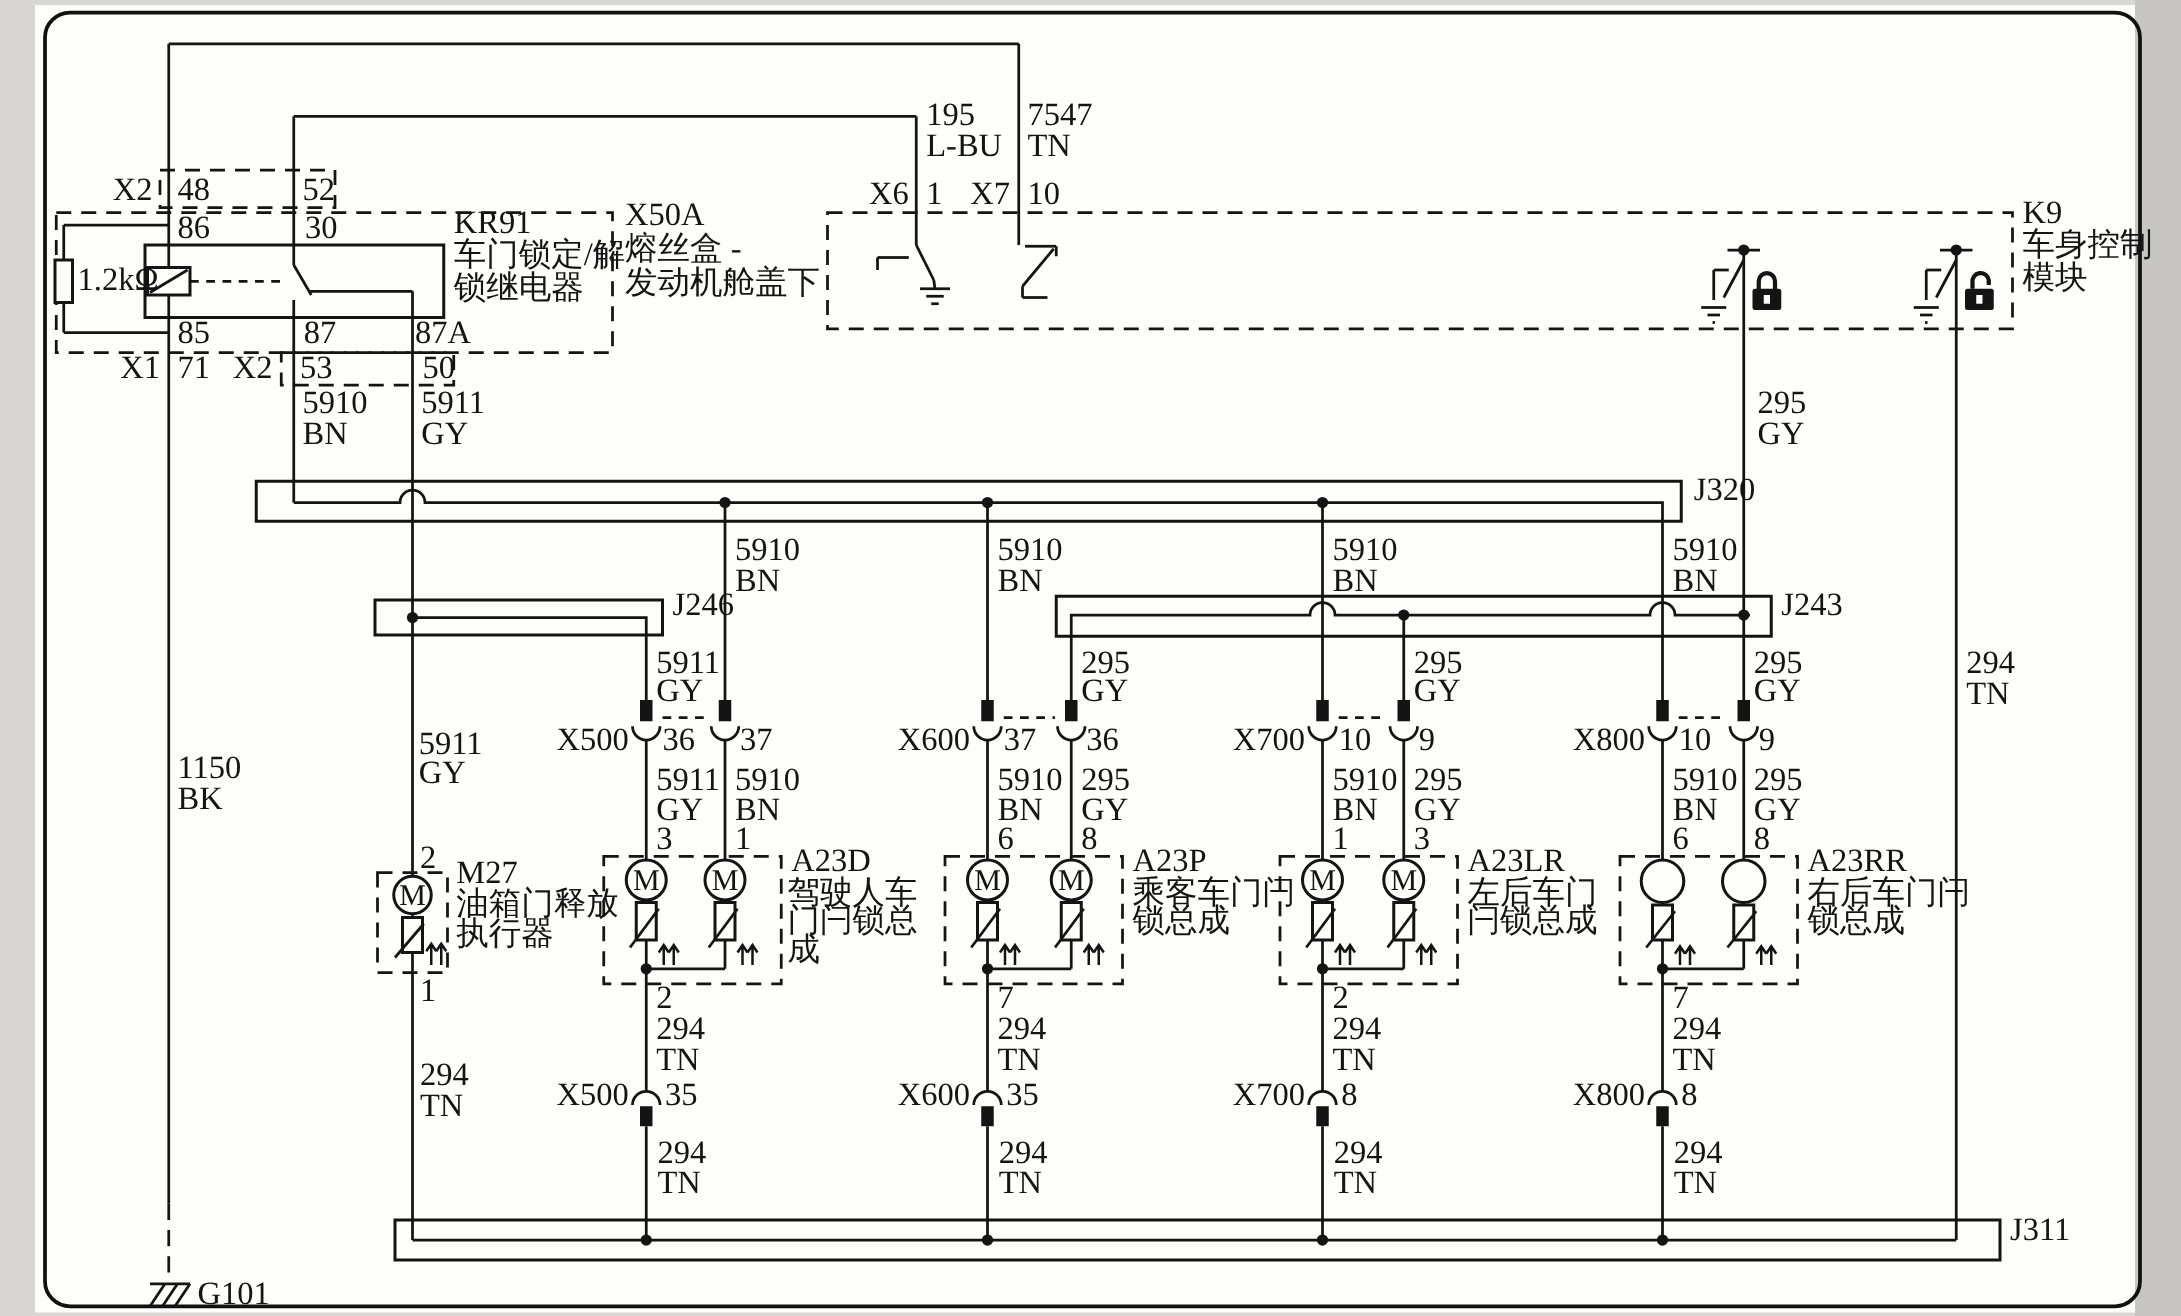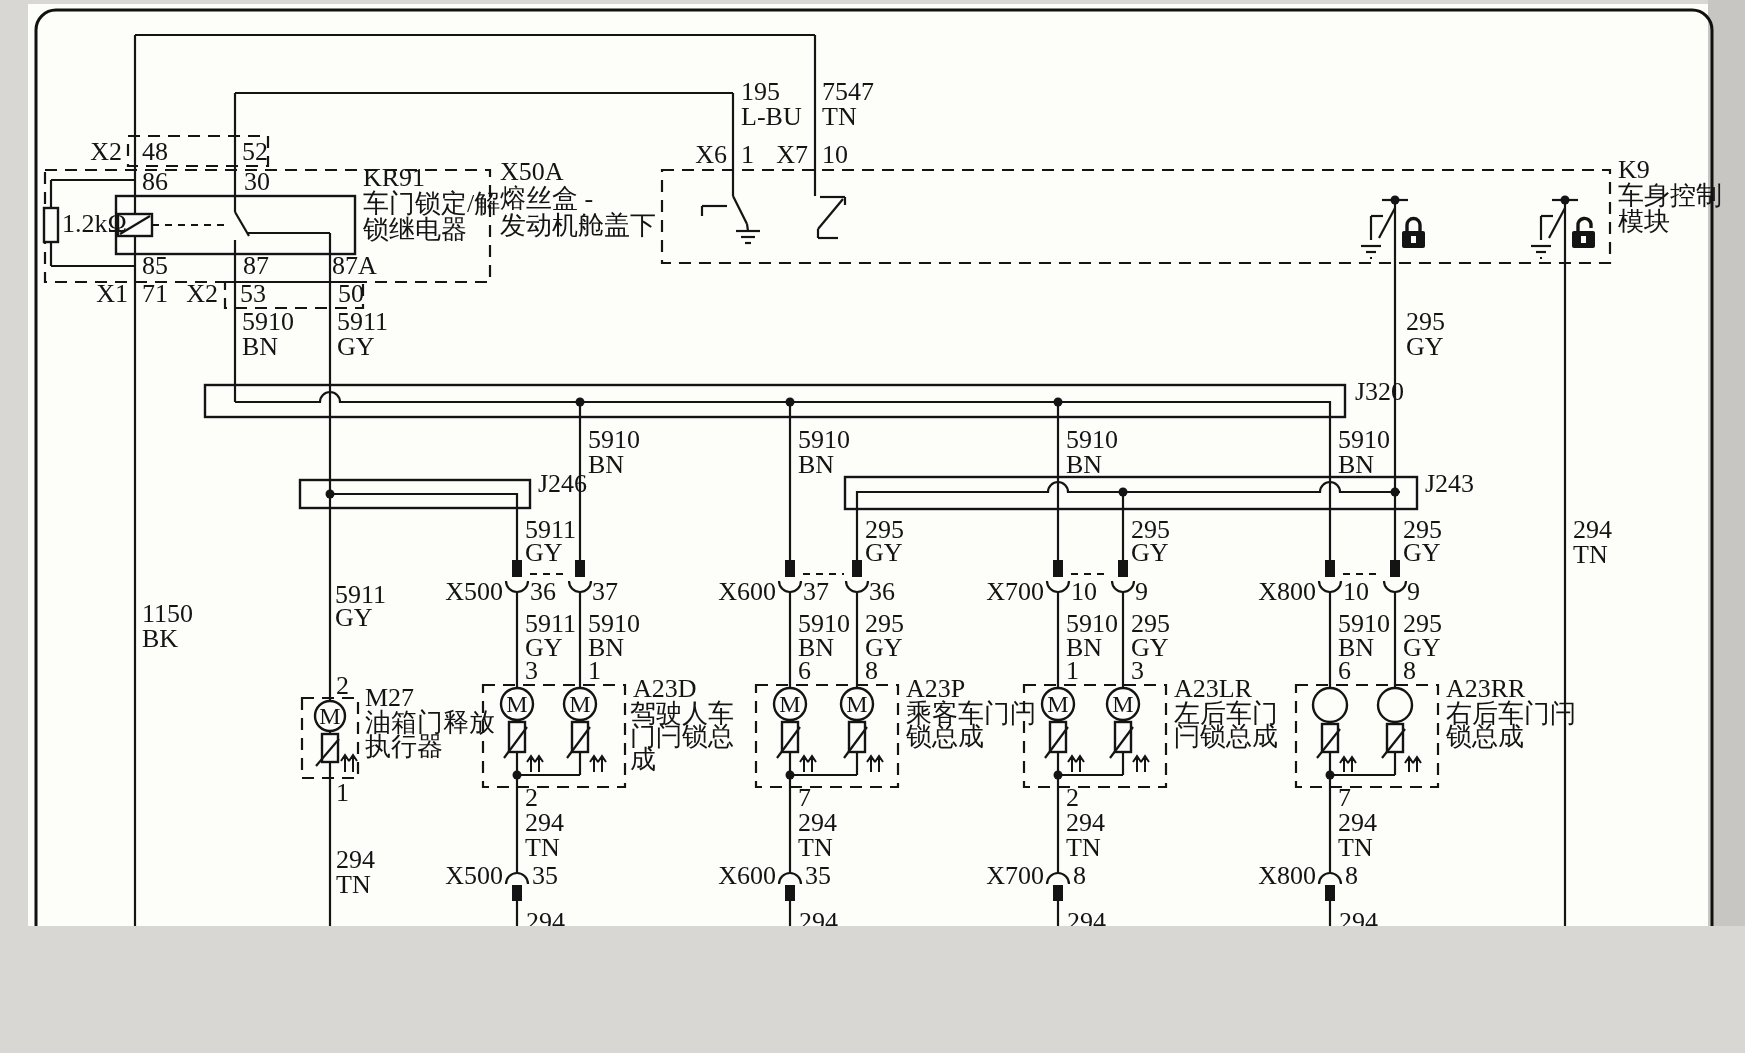--- a/index.html
+++ b/index.html
@@ -1,16 +1,16 @@
 <!DOCTYPE html>
 <html><head>
 <meta charset="utf-8">
 <style>
   html,body{margin:0;padding:0;background:#d8d7d3;}
-  .stage{position:relative;width:1745px;height:926px;background:#d8d7d3;overflow:hidden;}
+  .stage{position:relative;width:1745px;height:1053px;background:#d8d7d3;overflow:hidden;}
   svg{display:block;}
   .paper{fill:#fdfdfa;}
   .frame{fill:none;stroke:#111;stroke-width:3;}
   .w{stroke:#141414;stroke-width:2.2;fill:none;}
   .wd{stroke:#141414;stroke-width:2.2;fill:none;stroke-dasharray:13 8;}
   .box{fill:none;stroke:#141414;stroke-width:2.4;}
   .dbox{fill:none;stroke:#141414;stroke-width:2.2;stroke-dasharray:12 8;}
   .dlink{stroke:#141414;stroke-width:2.2;fill:none;stroke-dasharray:7 6;}
   .sym{fill:#fdfdfa;stroke:#141414;stroke-width:2.4;}
   .pin{fill:#141414;stroke:none;}

